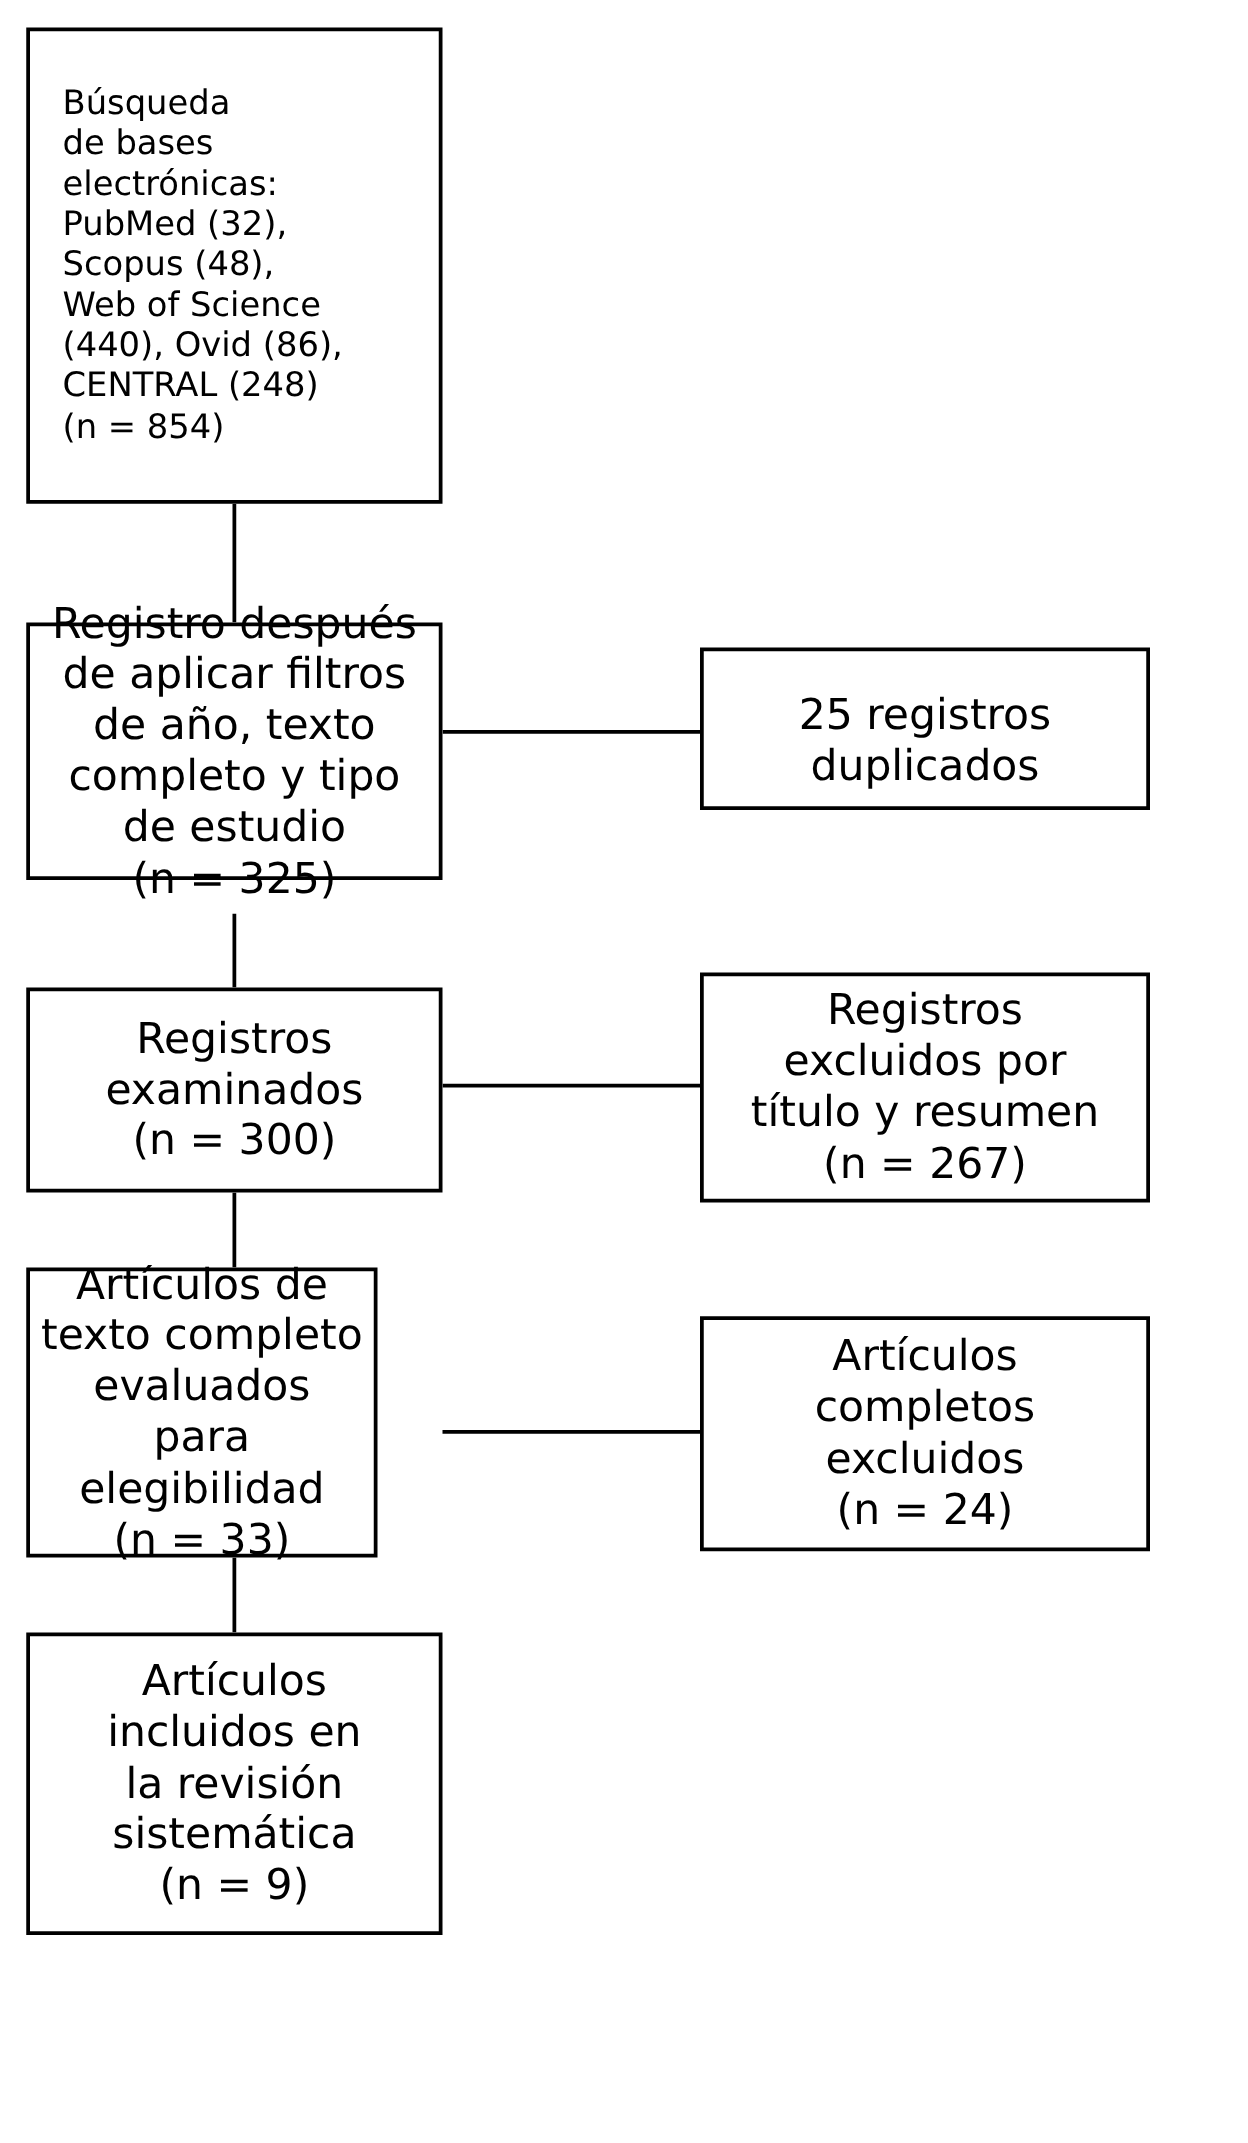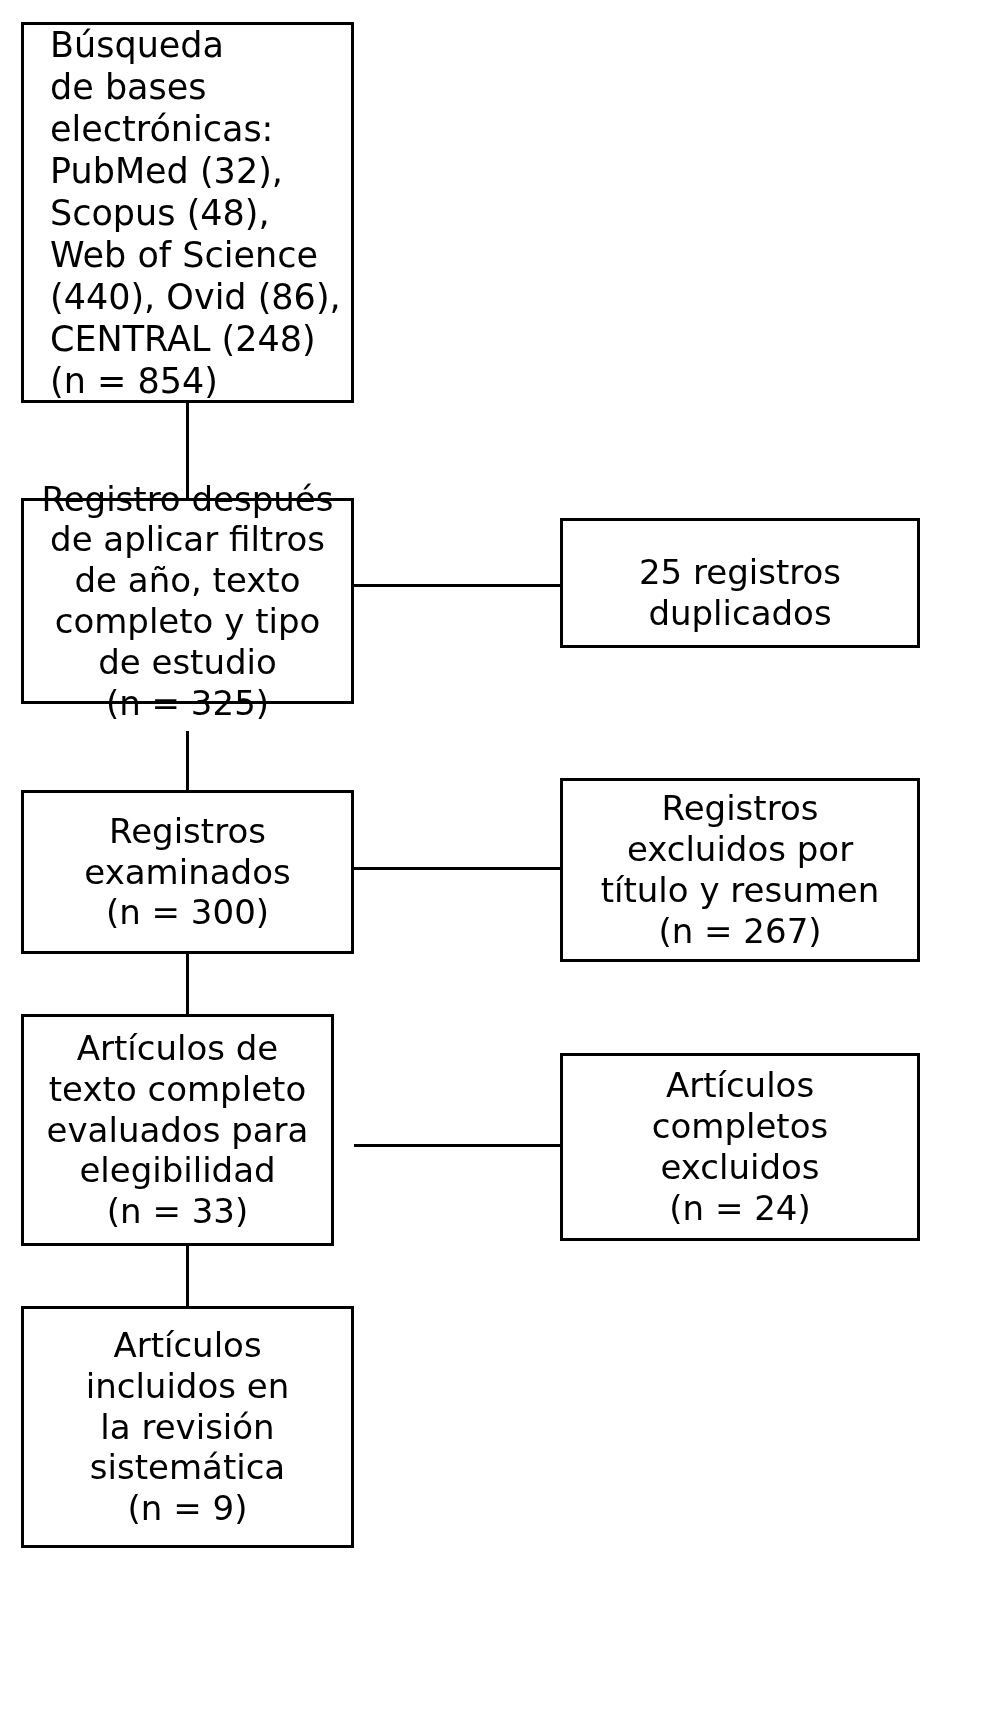--- a/index.html
+++ b/index.html
@@ -35,29 +35,29 @@
     line-height: 1.20;
     white-space: pre-line;
     color: #000000;
   }
   .node.align-left .node-text {
     text-align: left;
   }
 
   
   #node-identification { left: 21px;  top: 22px;   width: 333px; height: 381px; }
-  #node-identification .node-text { font-size: 35px; padding-left: 18px; }
+  #node-identification .node-text { font-size: 27px; padding-left: 18px; }
 
   #node-filtered       { left: 21px;  top: 498px;  width: 333px; height: 206px; }
   #node-filtered .node-text { font-size: 34px; }
 
   #node-screened       { left: 21px;  top: 790px;  width: 333px; height: 164px; }
   #node-screened .node-text { font-size: 34px; }
 
-  #node-eligibility    { left: 21px;  top: 1014px; width: 313px; height: 232px; }
+  #node-eligibility    { left: 21px;  top: 1014px; width: 281px; height: 232px; }
   #node-eligibility .node-text { font-size: 34px; }
 
   #node-included       { left: 21px;  top: 1306px; width: 333px; height: 242px; }
   #node-included .node-text { font-size: 34px; }
 
   
   #node-duplicates     { left: 560px; top: 518px;  width: 360px; height: 130px; }
   #node-duplicates .node-text { font-size: 34px; margin-top: 20px; }
 
   #node-excluded-title { left: 560px; top: 778px;  width: 360px; height: 184px; }

